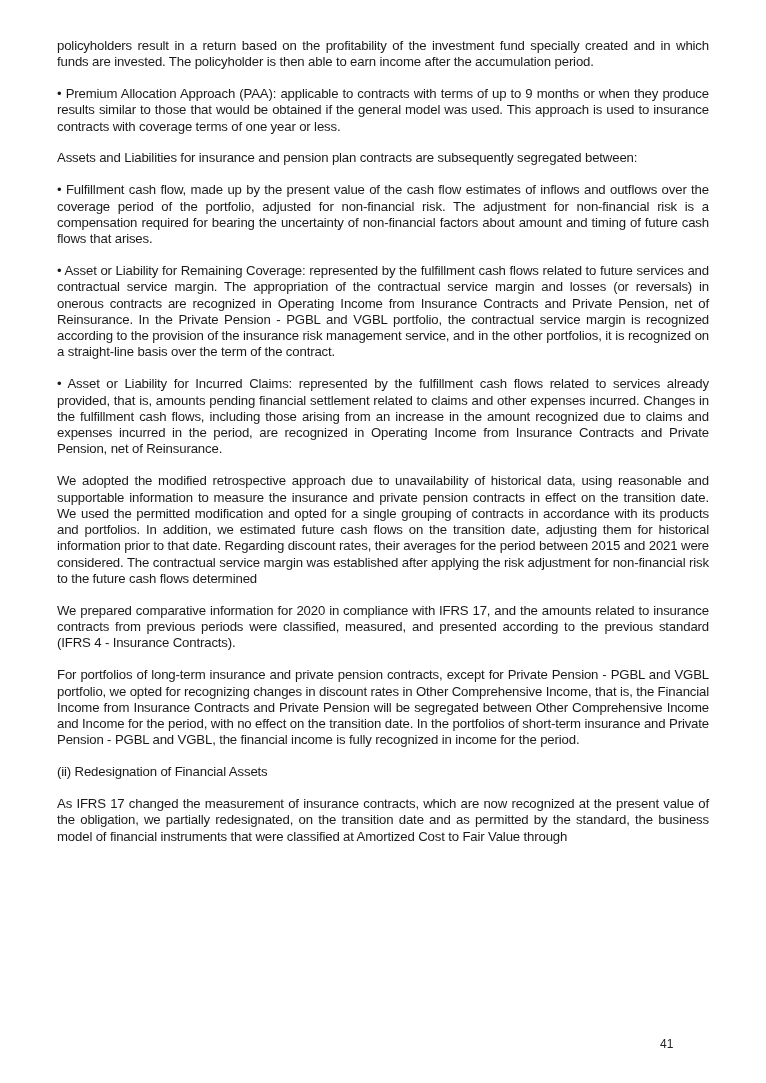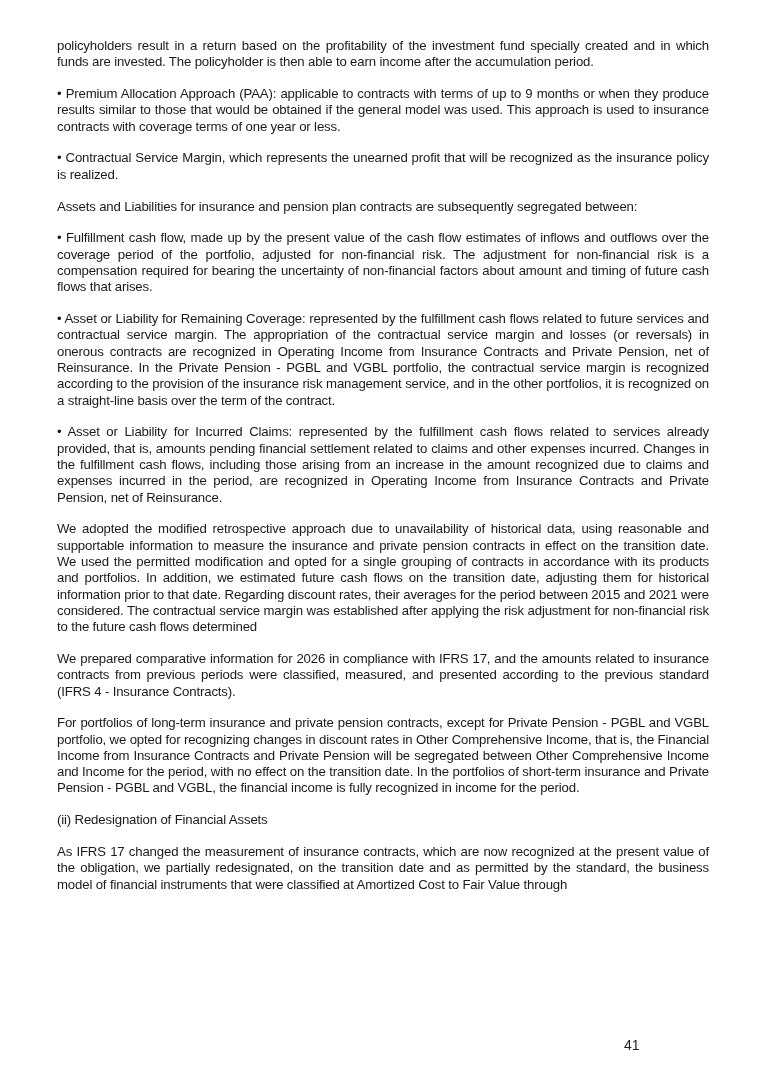--- a/index.html
+++ b/index.html
@@ -25,37 +25,36 @@
     .para {
       margin: 0 0 15.5px 0;
       font-size: 13.2px;
       line-height: 16.3px;
       text-align: justify;
       text-align-last: left;
       letter-spacing: -0.15px;
     }
     .page-number {
       position: absolute;
-      left: 624px;
+      left: 660px;
       top: 1037px;
-      font-size: 14px;
+      font-size: 12px;
       color: #222222;
     }
   </style>
 </head>
 <body>
 
 <div class="page">
   <p class="para">policyholders result in a return based on the profitability of the investment fund specially created and in which funds are invested. The policyholder is then able to earn income after the accumulation period.</p>
   <p class="para">• Premium Allocation Approach (PAA): applicable to contracts with terms of up to 9 months or when they produce results similar to those that would be obtained if the general model was used. This approach is used to insurance contracts with coverage terms of one year or less.</p>
-  <p class="para">• Contractual Service Margin, which represents the unearned profit that will be recognized as the insurance policy is realized.</p>
   <p class="para">Assets and Liabilities for insurance and pension plan contracts are subsequently segregated between:</p>
   <p class="para">• Fulfillment cash flow, made up by the present value of the cash flow estimates of inflows and outflows over the coverage period of the portfolio, adjusted for non-financial risk. The adjustment for non-financial risk is a compensation required for bearing the uncertainty of non-financial factors about amount and timing of future cash flows that arises.</p>
   <p class="para">• Asset or Liability for Remaining Coverage: represented by the fulfillment cash flows related to future services and contractual service margin. The appropriation of the contractual service margin and losses (or reversals) in onerous contracts are recognized in Operating Income from Insurance Contracts and Private Pension, net of Reinsurance. In the Private Pension - PGBL and VGBL portfolio, the contractual service margin is recognized according to the provision of the insurance risk management service, and in the other portfolios, it is recognized on a straight-line basis over the term of the contract.</p>
   <p class="para">• Asset or Liability for Incurred Claims: represented by the fulfillment cash flows related to services already provided, that is, amounts pending financial settlement related to claims and other expenses incurred. Changes in the fulfillment cash flows, including those arising from an increase in the amount recognized due to claims and expenses incurred in the period, are recognized in Operating Income from Insurance Contracts and Private Pension, net of Reinsurance.</p>
   <p class="para">We adopted the modified retrospective approach due to unavailability of historical data, using reasonable and supportable information to measure the insurance and private pension contracts in effect on the transition date. We used the permitted modification and opted for a single grouping of contracts in accordance with its products and portfolios. In addition, we estimated future cash flows on the transition date, adjusting them for historical information prior to that date. Regarding discount rates, their averages for the period between 2015 and 2021 were considered. The contractual service margin was established after applying the risk adjustment for non-financial risk to the future cash flows determined</p>
-  <p class="para">We prepared comparative information for 2026 in compliance with IFRS 17, and the amounts related to insurance contracts from previous periods were classified, measured, and presented according to the previous standard (IFRS 4 - Insurance Contracts).</p>
+  <p class="para">We prepared comparative information for 2020 in compliance with IFRS 17, and the amounts related to insurance contracts from previous periods were classified, measured, and presented according to the previous standard (IFRS 4 - Insurance Contracts).</p>
   <p class="para">For portfolios of long-term insurance and private pension contracts, except for Private Pension - PGBL and VGBL portfolio, we opted for recognizing changes in discount rates in Other Comprehensive Income, that is, the Financial Income from Insurance Contracts and Private Pension will be segregated between Other Comprehensive Income and Income for the period, with no effect on the transition date. In the portfolios of short-term insurance and Private Pension - PGBL and VGBL, the financial income is fully recognized in income for the period.</p>
   <p class="para">(ii) Redesignation of Financial Assets</p>
   <p class="para">As IFRS 17 changed the measurement of insurance contracts, which are now recognized at the present value of the obligation, we partially redesignated, on the transition date and as permitted by the standard, the business model of financial instruments that were classified at Amortized Cost to Fair Value through</p>
 </div>
 
 <div class="page-number">41</div>
 
 </body></html>

